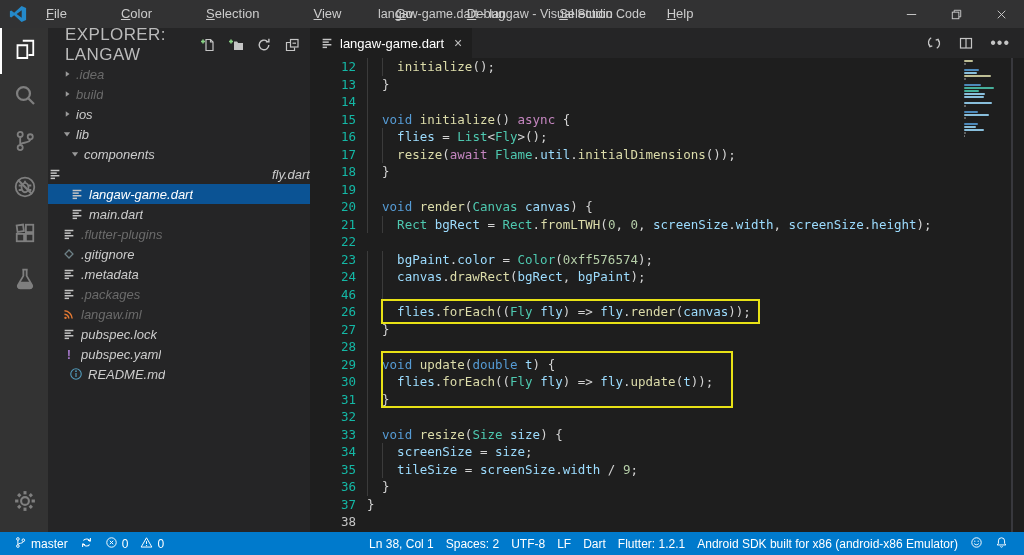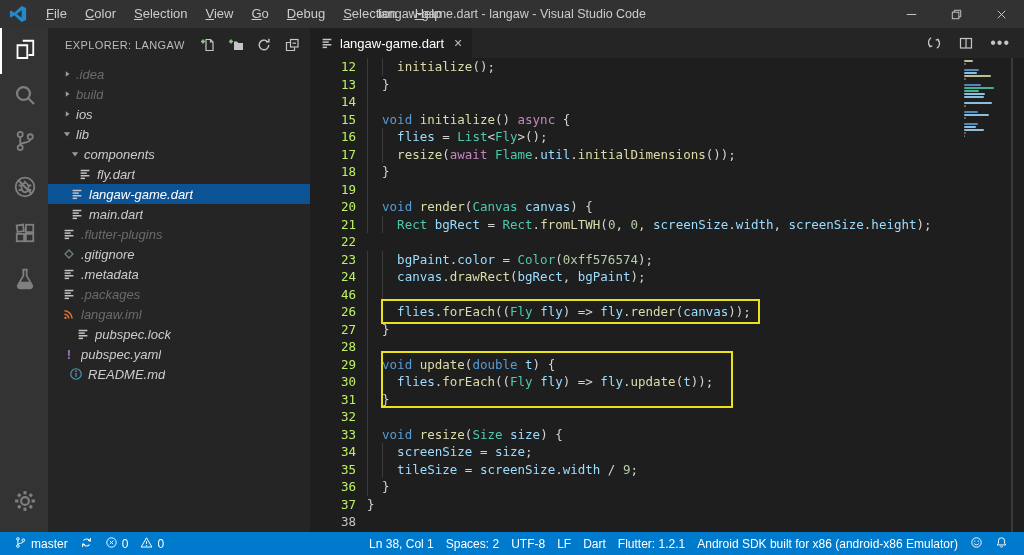--- a/index.html
+++ b/index.html
@@ -10,21 +10,21 @@
     -webkit-font-smoothing:antialiased;
   }
   #app { width:1024px; height:555px; display:flex; flex-direction:column; }
 
   
   #titlebar {
     height:28px; background:#323233; display:flex; align-items:center;
     color:#cccccc; font-size:13px; position:relative; flex:none;
   }
   #vscode-logo { width:18px; height:18px; margin:0 10px 0 9px; display:flex; align-items:center; }
-  #menubar { display:flex; align-items:flex-end; height:100%; }
+  #menubar { display:flex; align-items:flex-end; height:100%;gap:36px; }
   .menu-item { display:inline-block; padding:0 9px; line-height:28px; cursor:default; }
   .menu-item::first-letter { text-decoration:underline; }
   #window-title {
     position:absolute; left:0; right:0; text-align:center; font-size:12.5px; color:#cccccc;
     pointer-events:none;
   }
   #window-controls { margin-left:auto; display:flex; height:100%; }
   .win-btn { width:45px; height:28px; display:flex; align-items:center; justify-content:center; color:#cccccc; }
   .win-btn svg { width:15px; height:15px; }
 
@@ -39,21 +39,21 @@
   }
   .ab-item.active { color:#ffffff; border-left:2px solid #ffffff; }
   .ab-item svg { width:24px; height:24px; }
   #ab-bottom { margin-top:auto; margin-bottom:6px; }
 
   
   #sidebar { width:262px; background:#252526; color:#cccccc; flex:none; font-size:13px; position:relative; }
   #sidebar-header {
     height:34px; display:flex; align-items:center; padding-left:17px; padding-right:10px;
   }
-  #sidebar-title { font-size:11px; letter-spacing:.4px; color:#bbbbbb; }
+  #sidebar-title { font-size:17px; letter-spacing:.4px; color:#bbbbbb; }
   #sidebar-actions { margin-left:auto; display:flex; gap:12px; }
   #sidebar-actions .icon svg { width:16px; height:16px; }
   #sidebar-actions .icon { color:#c5c5c5; display:flex; }
   #tree { margin-top:2px; }
   .tree-row { height:20px; display:flex; align-items:center; color:#cccccc; cursor:default; }
   .tree-row.dim { color:#6b6b6b; }
   .tree-row.selected { background:#0b5394; color:#ffffff; }
   .tree-row .twisty { width:10px; margin-right:4px; display:flex; color:#9a9a9a; flex:none; }
   .tree-row .twisty svg { width:10px; height:10px; }
   .tree-row .ficon { width:14px; margin-right:5px; display:flex; justify-content:center; color:#c5c5c5; flex:none; font-size:12px; }
@@ -71,21 +71,21 @@
   #tab .ficon svg { width:14px; height:14px; }
   #tab-close { margin-left:10px; color:#c0c0c0; font-size:14px; line-height:1; }
   #tab-actions { margin-left:auto; display:flex; align-items:center; gap:16px; padding-right:14px; color:#c5c5c5; }
   #tab-actions .icon { display:flex; }
   #tab-actions .icon svg { width:16px; height:16px; }
   .more-dots { font-size:16px; letter-spacing:1px; color:#c5c5c5; line-height:10px; }
 
   
   #code-area { position:relative; flex:1; overflow:hidden; font-family:"DejaVu Sans Mono", monospace; font-size:12.5px; }
   .code-line { display:flex; height:17.5px; line-height:17.5px; white-space:pre; }
-  .ln { width:46px; text-align:right; color:#bef264; flex:none; user-select:none; }
+  .ln { width:46px; text-align:right; color:#14b8a6; flex:none; user-select:none; }
   .ln.cur { color:#c6c6c6; }
   .lc { margin-left:11px; position:relative; color:#d4d4d4; }
   .guide { position:absolute; top:0; bottom:0; width:1px; background:#3b3b3b; }
   .tk-p  { color:#d4d4d4; }
   .tk-kw { color:#569cd6; }
   .tk-ctl{ color:#c586c0; }
   .tk-ty { color:#4ec9b0; }
   .tk-fn { color:#dcdcaa; }
   .tk-va { color:#9cdcfe; }
   .tk-nu { color:#b5cea8; }
@@ -286,21 +286,21 @@
             <span class="tree-label">lib</span>
           </div>
           <div class="tree-row" style="padding-left: 22px;">
             <span class="twisty">
               <svg viewBox="0 0 16 16">
                 <path d="M3 5h10l-5 7z" fill="#9a9a9a"></path>
               </svg>
             </span>
             <span class="tree-label">components</span>
           </div>
-          <div class="tree-row" style="padding-left: 30px;">
+          <div class="tree-row" style=" justify-content: space-between;">
             <span class="ficon">
               <svg viewBox="0 0 16 16" fill="none" stroke="currentColor" stroke-width="1.2">
                 <g stroke-width="1.7">
                   <line x1="3" y1="4" x2="13" y2="4"></line>
                   <line x1="3" y1="7" x2="10" y2="7"></line>
                   <line x1="3" y1="10" x2="13" y2="10"></line>
                   <line x1="3" y1="13" x2="8" y2="13"></line>
                 </g>
               </svg>
             </span>
@@ -382,21 +382,21 @@
           <div class="tree-row dim" style="padding-left: 14px;">
             <span class="ficon">
               <svg viewBox="0 0 16 16" fill="none" stroke="#e37933">
                 <circle cx="4" cy="12.4" r="1.4" fill="#e37933" stroke="none"></circle>
                 <path d="M2.8 8.2a5.4 5.4 0 0 1 5 5" stroke-width="1.7"></path>
                 <path d="M2.8 4.4a9.2 9.2 0 0 1 8.8 8.8" stroke-width="1.7"></path>
               </svg>
             </span>
             <span class="tree-label">langaw.iml</span>
           </div>
-          <div class="tree-row" style="padding-left: 28px;">
+          <div class="tree-row" style="padding-left: 14px;">
             <span class="ficon">
               <svg viewBox="0 0 16 16" fill="none" stroke="currentColor" stroke-width="1.2">
                 <g stroke-width="1.7">
                   <line x1="3" y1="4" x2="13" y2="4"></line>
                   <line x1="3" y1="7" x2="10" y2="7"></line>
                   <line x1="3" y1="10" x2="13" y2="10"></line>
                   <line x1="3" y1="13" x2="8" y2="13"></line>
                 </g>
               </svg>
             </span>

